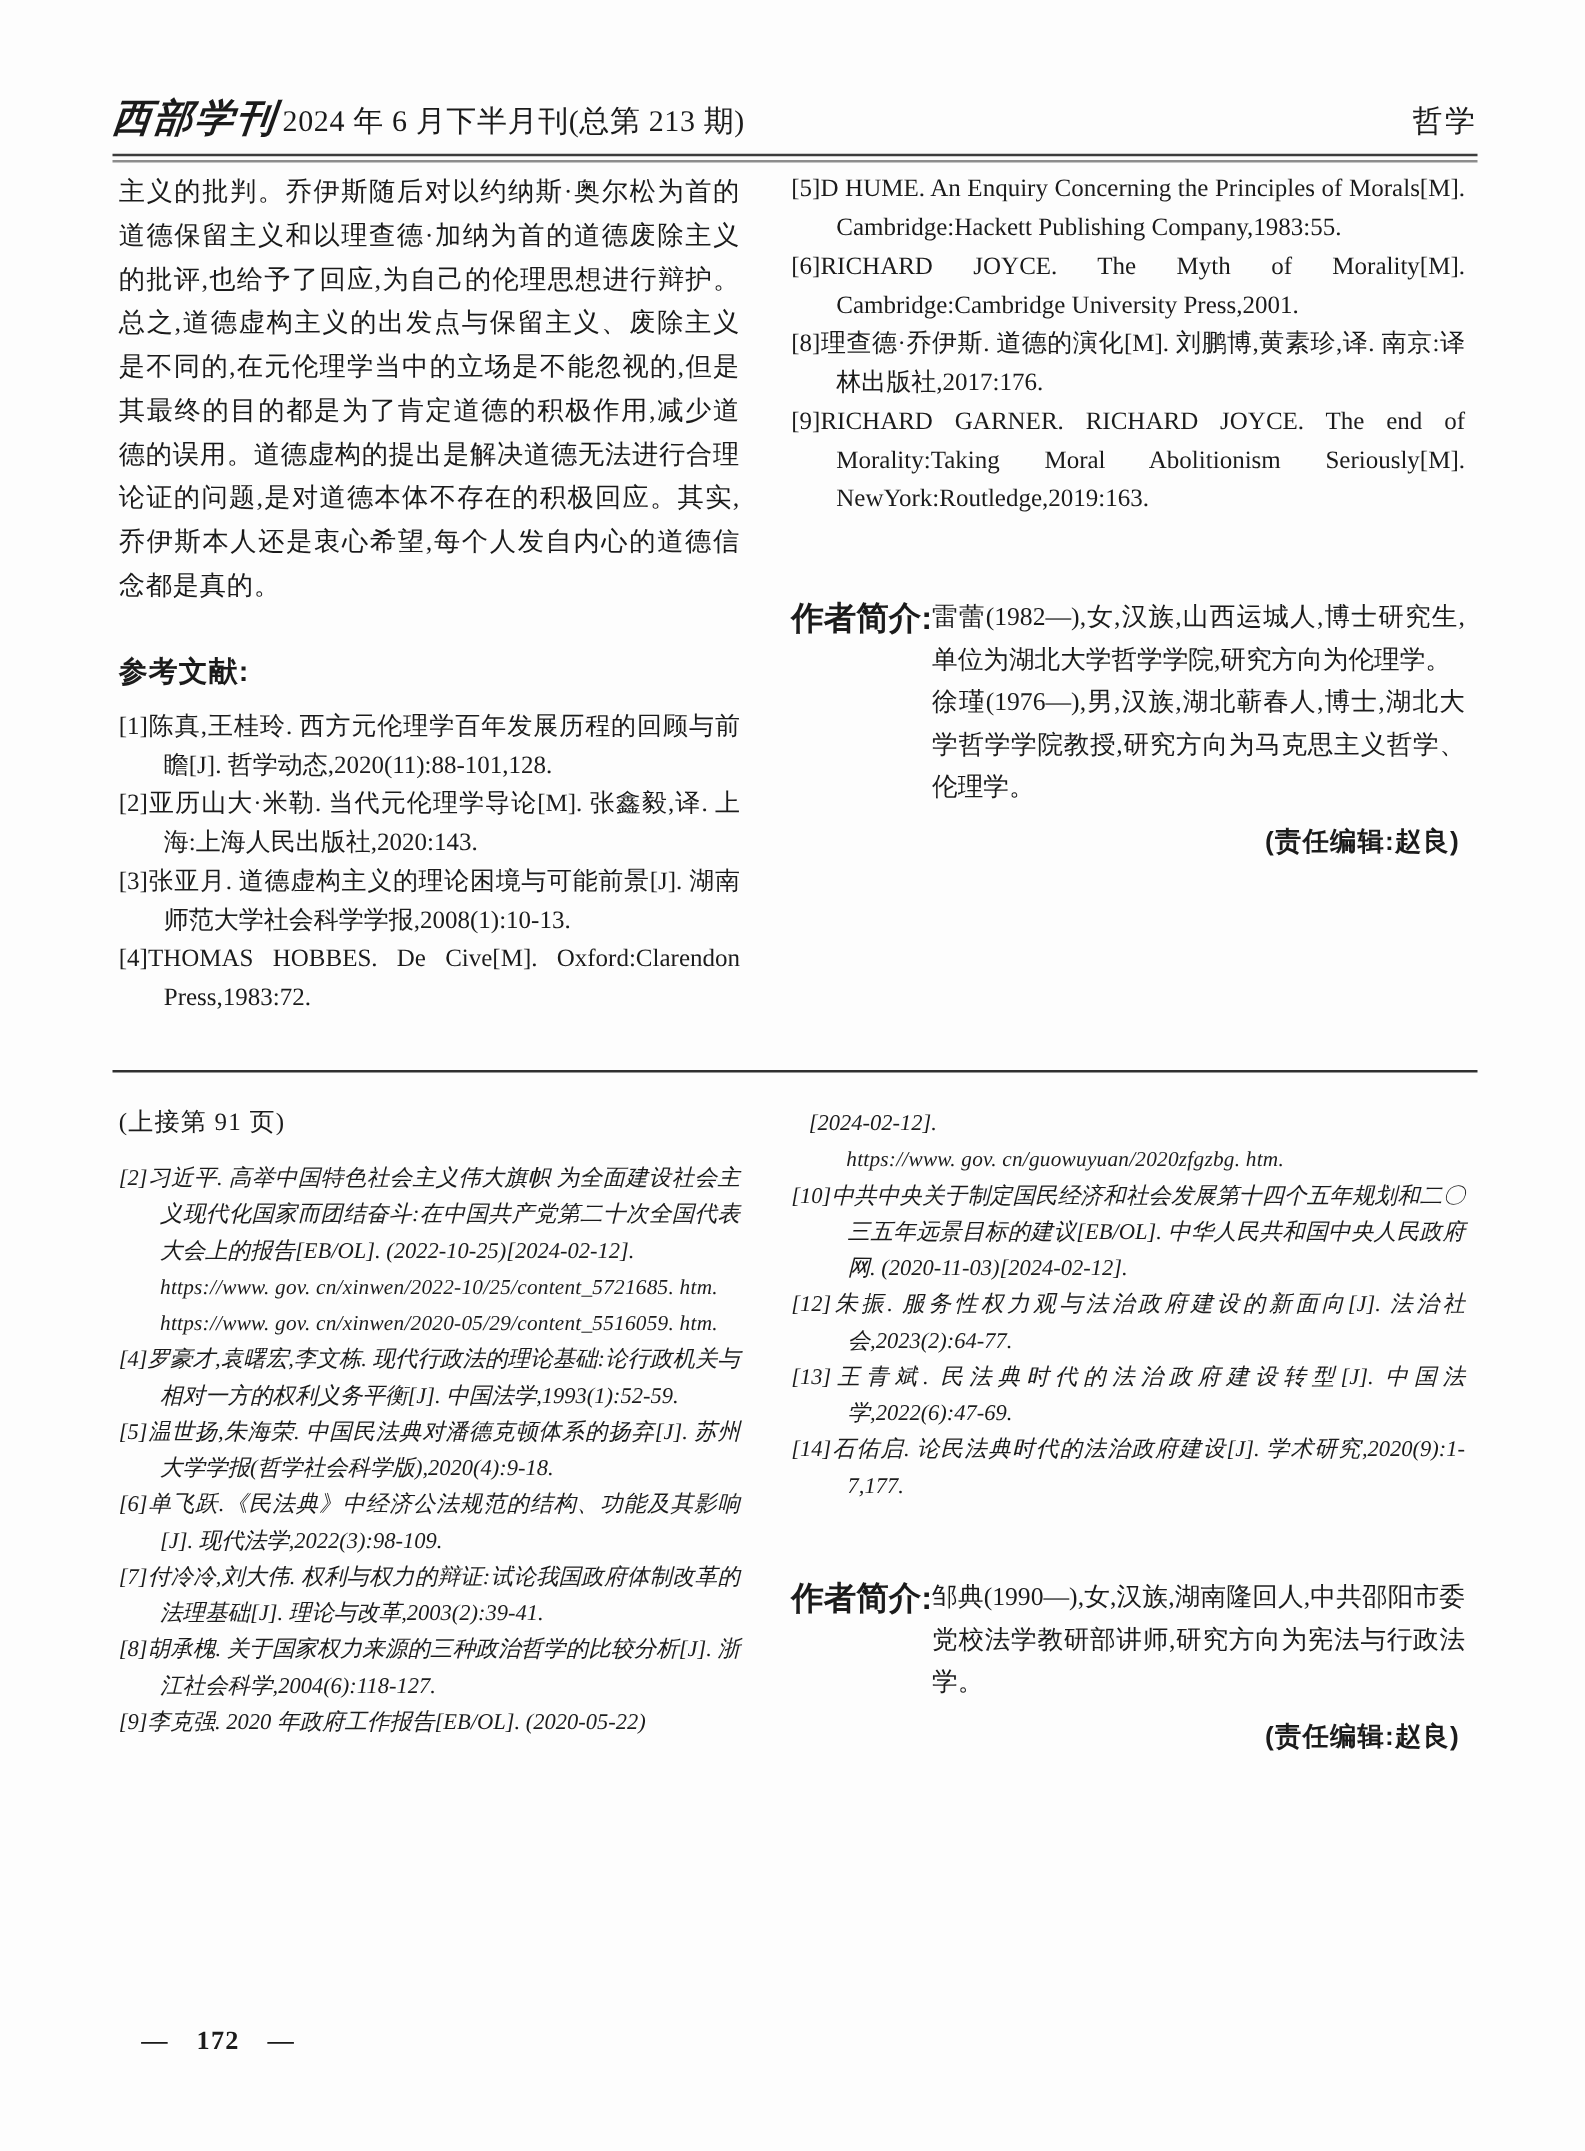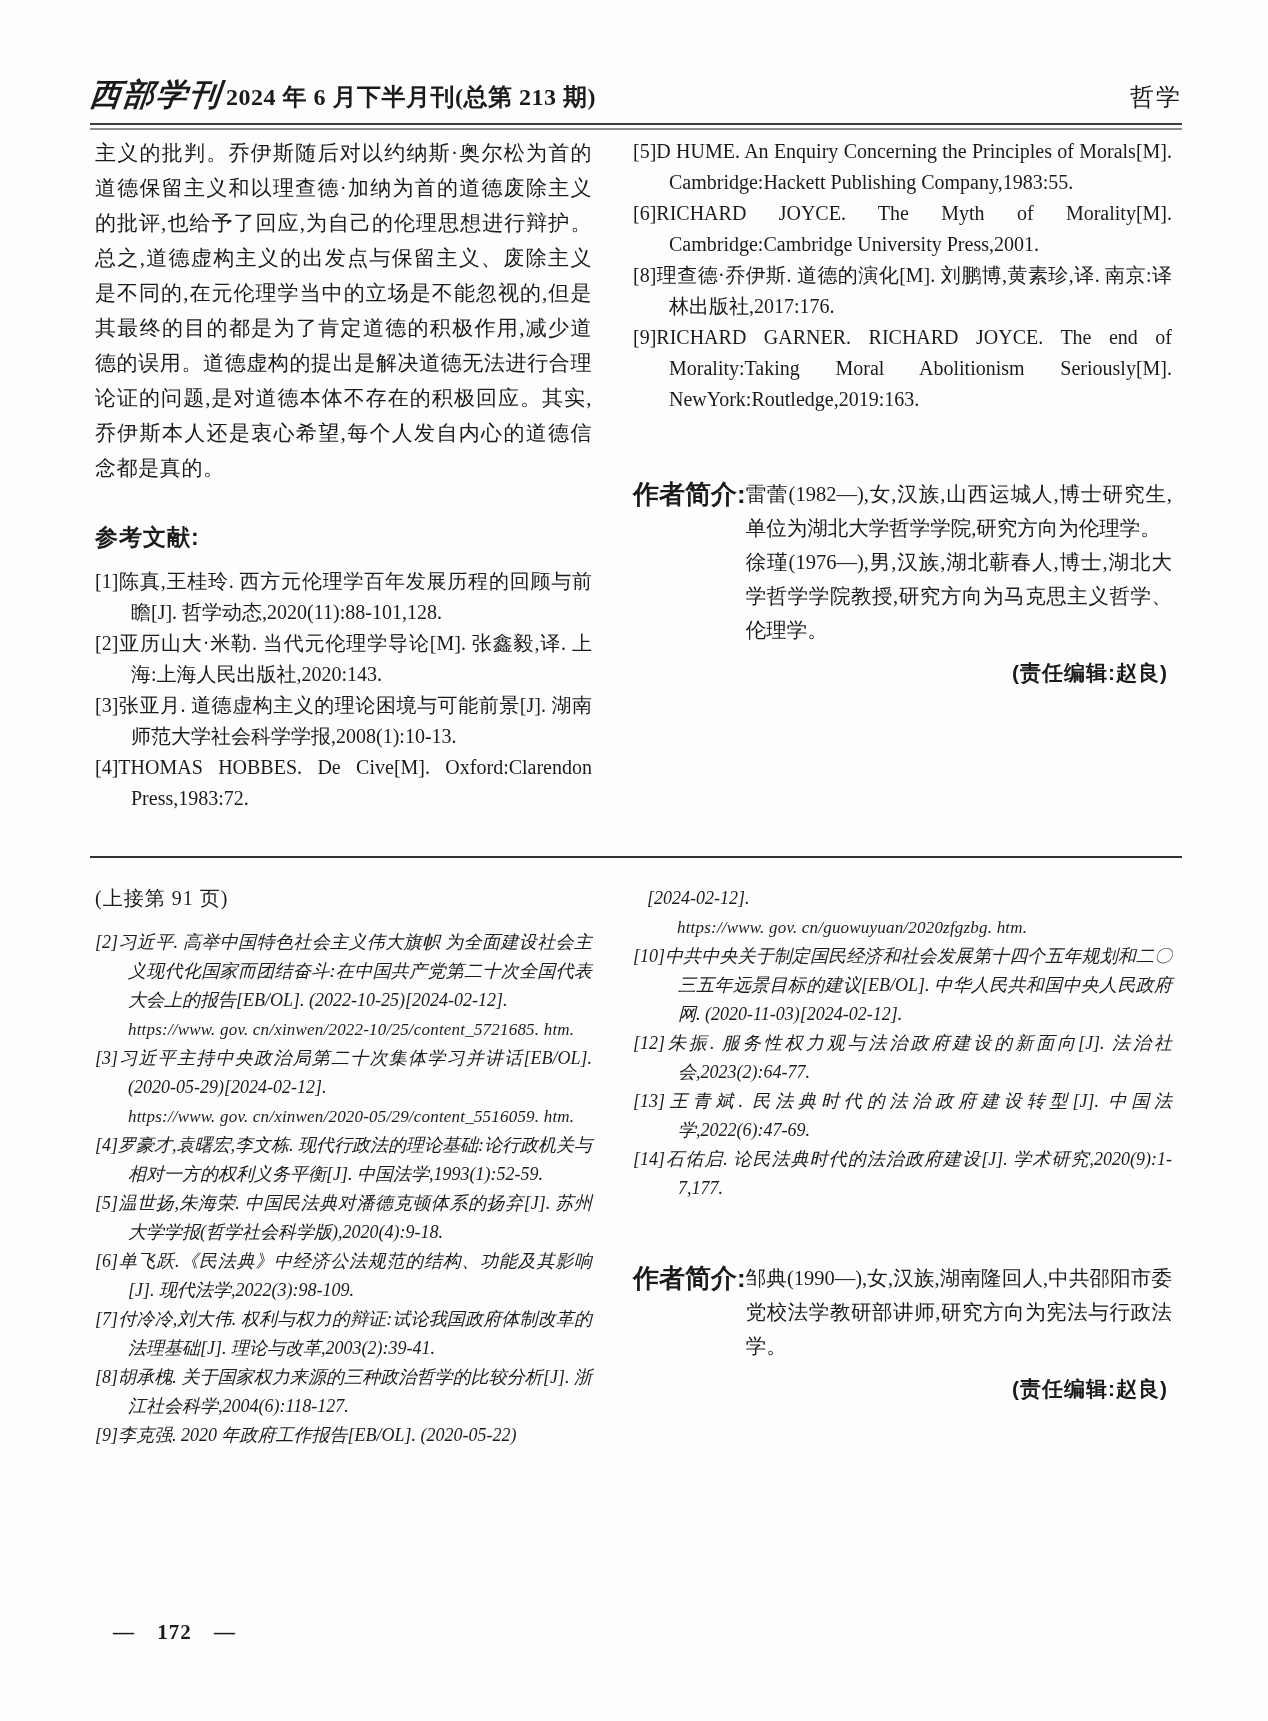--- a/index.html
+++ b/index.html
@@ -13,21 +13,21 @@
     margin:0 auto;
   }
   
   .header{position:absolute;left:90px;right:86px;top:74px;}
   .header-row{display:flex;align-items:baseline;justify-content:space-between;}
   .header-left{display:flex;align-items:baseline;}
   .logo{
     font-size:31px;font-weight:bold;font-style:italic;
     letter-spacing:2px;transform:skewX(-6deg);display:inline-block;
   }
-  .issue{font-size:24px;font-weight:bold;margin-left:4px;letter-spacing:0.5px;}
+  .issue{font-size:24px;font-weight:normal;margin-left:4px;letter-spacing:0.5px;}
   .section-label{font-family:"Liberation Sans","DejaVu Sans",sans-serif;font-size:24px;letter-spacing:2px;}
   .header-rule{margin-top:7px;height:3px;border-top:2px solid #3c3c3c;border-bottom:2px solid #8d8d8d;}
   
   .grid{position:absolute;left:95px;width:1077px;display:grid;grid-template-columns:497px 539px;column-gap:41px;}
   .grid-top{top:136px;}
   .grid-bottom{top:884px;}
   .col{min-width:0;}
   
   .body-para{margin:0;font-size:21px;line-height:35px;text-align:justify;letter-spacing:0.6px;}
   .refs-heading{
@@ -104,21 +104,21 @@
       <div class="editor-note">(责任编辑:赵良)</div>
     </div>
   </div>
 
   <div class="divider"></div>
 
   <div class="grid grid-bottom">
     <div class="col">
       <p class="continued-heading">(上接第 91 页)</p>
       <p class="ref"><span>[2]习近平. 高举中国特色社会主义伟大旗帜 为全面建设社会主义现代化国家而团结奋斗:在中国共产党第二十次全国代表大会上的报告[EB/OL]. (2022-10-25)[2024-02-12].</span><span class="url">https://www. gov. cn/xinwen/2022-10/25/content_5721685. htm.</span></p>
-      <p class="ref"><span>[3]习近平主持中央政治局第二十次集体学习并讲话[EB/OL]. (2020-05-29)[2024-02-12].</span><span class="url">https://www. gov. cn/xinwen/2020-05/29/content_5516059. htm.</span></p>
+      <p class="ref"><span class="url">https://www. gov. cn/xinwen/2020-05/29/content_5516059. htm.</span></p>
       <p class="ref">[4]罗豪才,袁曙宏,李文栋. 现代行政法的理论基础:论行政机关与相对一方的权利义务平衡[J]. 中国法学,1993(1):52-59.</p>
       <p class="ref">[5]温世扬,朱海荣. 中国民法典对潘德克顿体系的扬弃[J]. 苏州大学学报(哲学社会科学版),2020(4):9-18.</p>
       <p class="ref">[6]单飞跃.《民法典》中经济公法规范的结构、功能及其影响[J]. 现代法学,2022(3):98-109.</p>
       <p class="ref">[7]付冷冷,刘大伟. 权利与权力的辩证:试论我国政府体制改革的法理基础[J]. 理论与改革,2003(2):39-41.</p>
       <p class="ref">[8]胡承槐. 关于国家权力来源的三种政治哲学的比较分析[J]. 浙江社会科学,2004(6):118-127.</p>
       <p class="ref">[9]李克强. 2020 年政府工作报告[EB/OL]. (2020-05-22)</p>
     </div>
     <div class="col">
       <p class="ref cont"><span>[2024-02-12].</span><span class="url">https://www. gov. cn/guowuyuan/2020zfgzbg. htm.</span></p>
       <p class="ref wide-num"><span>[10]中共中央关于制定国民经济和社会发展第十四个五年规划和二〇三五年远景目标的建议[EB/OL]. 中华人民共和国中央人民政府网. (2020-11-03)[2024-02-12].</span></p>

